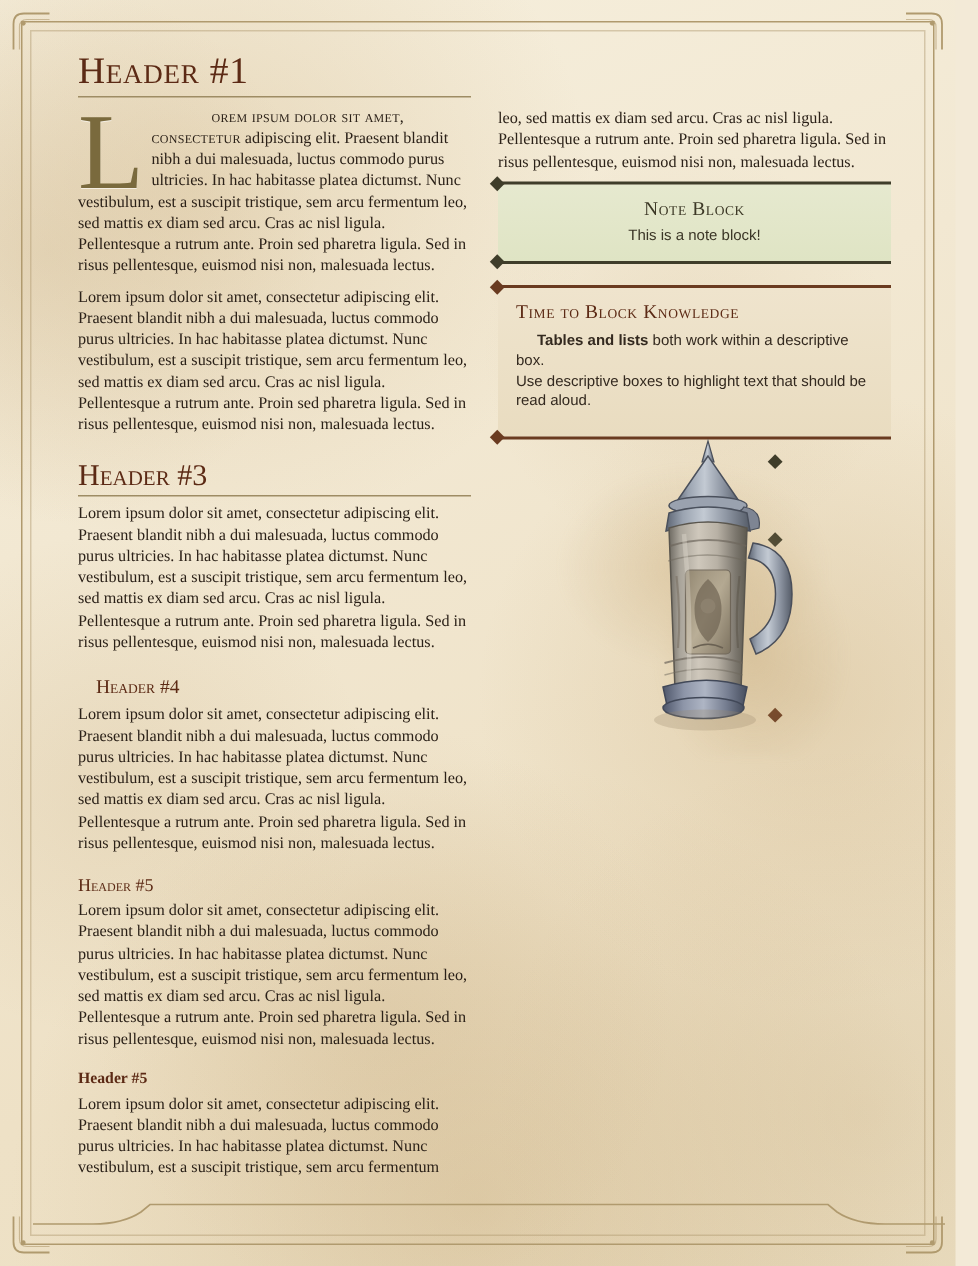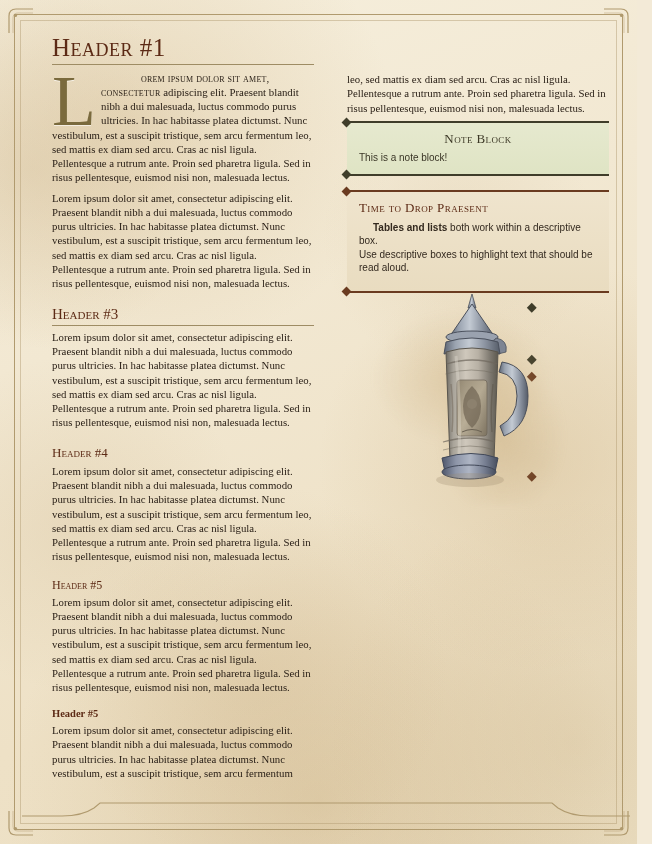--- a/index.html
+++ b/index.html
@@ -80,21 +80,21 @@
   }
 
   .col-left {
     position: absolute;
     left: 0;
     top: 0;
     width: 262px;
   }
   .col-right {
     position: absolute;
-    left: 295px;
+    left: 280px;
     top: 38px;
     width: 262px;
   }
 
   h1.h1 {
     font-family: "Liberation Serif", serif;
     font-variant: small-caps;
     color: #5c2a15;
     font-size: 25px;
     font-weight: normal;
@@ -112,34 +112,34 @@
     font-weight: normal;
     margin: 14px 0 5px 0;
     line-height: 1.1;
     border-bottom: 1px solid #9e8c64;
     padding-bottom: 2px;
   }
   h3.h3 {
     font-family: "Liberation Serif", serif;
     font-variant: small-caps;
     color: #5c2a15;
-    font-size: 15px;
+    font-size: 20px;
     font-weight: normal;
     margin: 16px 0 4px 0;
     line-height: 1.1;
     border-bottom: 1px solid #9e8c64;
     padding-bottom: 2px;
   }
   h4.h4 {
     font-family: "Liberation Serif", serif;
     font-variant: small-caps;
     color: #5c2a15;
     font-size: 13px;
     font-weight: normal;
-    margin: 16px 0 4px 0;
+    margin: 16px 0 4px 12px;
     line-height: 1.1;
   }
   h5.h5 {
     font-family: "Liberation Serif", serif;
     font-variant: small-caps;
     color: #5c2a15;
     font-size: 12px;
     font-weight: normal;
     margin: 15px 0 3px 0;
     line-height: 1.1;
@@ -210,20 +210,21 @@
     margin: 0 0 4px 0;
     letter-spacing: 0.4px;
     text-align: center;
   }
   .note-text {
     font-family: "Liberation Sans", sans-serif;
     font-size: 10px;
     color: #3a3526;
     margin: 0;
     line-height: 1.3;
+    text-align: center;
   }
 
   
   .desc-box {
     position: relative;
     background: linear-gradient(180deg, #efe4cd 0%, #e9dcc0 100%);
     border-top: 2px solid #6a3b20;
     border-bottom: 2px solid #6a3b20;
     padding: 8px 12px 10px 12px;
     box-sizing: border-box;
@@ -349,21 +350,21 @@
     <div class="col-right">
 
       <p class="body">leo, sed mattis ex diam sed arcu. Cras ac nisl ligula. Pellentesque a rutrum ante. Proin sed pharetra ligula. Sed in risus pellentesque, euismod nisi non, malesuada lectus.</p>
 
       <div class="note-block">
         <div class="note-title">Note Block</div>
         <p class="note-text">This is a note block!</p>
       </div>
 
       <div class="desc-box">
-        <div class="desc-title">Time to Drop Praesent</div>
+        <div class="desc-title">Time to Block Knowledge</div>
         <p class="desc-text indent"><b>Tables and lists</b><span> both work within a descriptive box.</span></p>
         <p class="desc-text">Use descriptive boxes to highlight text that should be read aloud.</p>
       </div>
     </div>
 
     <div class="illustration">
       <div class="stain"></div>
       <div class="stein-wrap">
         <svg width="128" height="220" viewBox="0 0 128 220">
           <defs>

